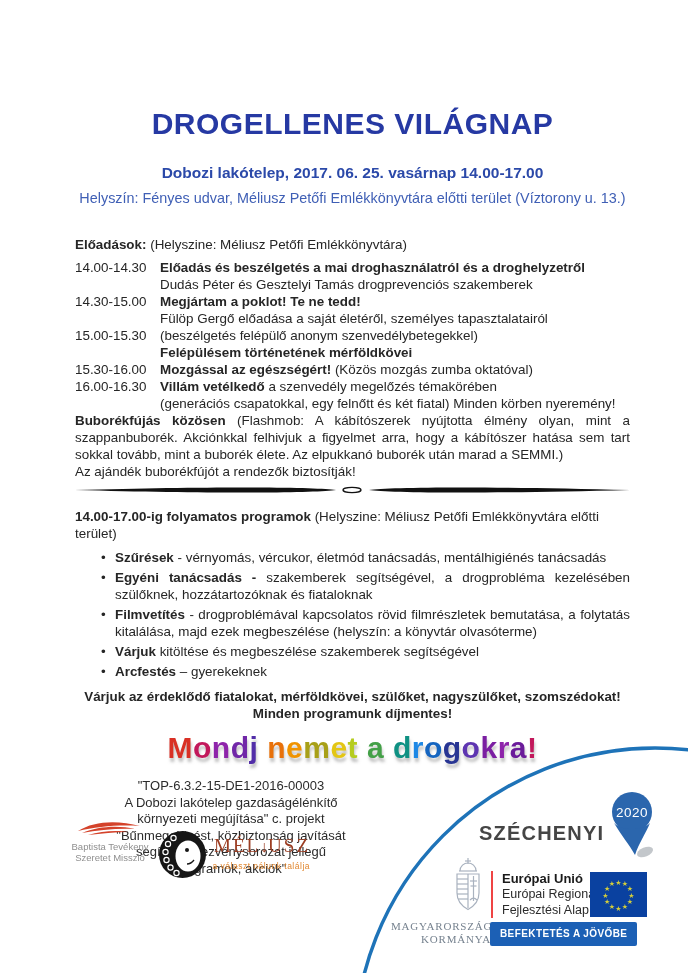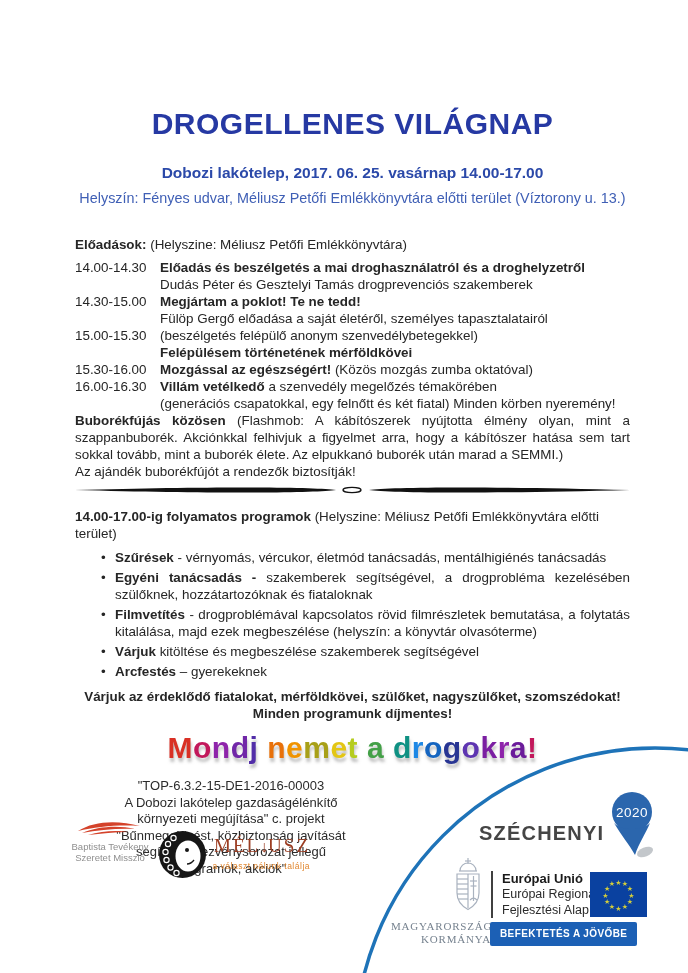--- a/index.html
+++ b/index.html
@@ -41,21 +41,21 @@
   .meliusz .mel-name{font-family:"Liberation Serif",serif;font-size:19px;line-height:21px;letter-spacing:2px;color:#9c3d22;white-space:nowrap;}
   .meliusz .mel-arrow{font-size:16px;letter-spacing:0;}
   .meliusz .mel-tagline{font-size:8.5px;font-weight:normal;letter-spacing:0.5px;color:#e1862e;margin-top:1px;}
 
   
   .arc{position:absolute;left:0;top:0;pointer-events:none;}
   .szechenyi{position:absolute;left:479px;top:791px;display:flex;align-items:center;}
   .szechenyi .sz-name{font-size:20px;font-weight:bold;letter-spacing:1.2px;color:#454545;margin-top:14px;margin-right:5px;}
   .government{position:absolute;left:391px;top:855px;width:100px;text-align:right;}
   .government .gov-text{font-family:"Liberation Serif",serif;font-size:11px;line-height:13px;letter-spacing:0.8px;color:#76828f;margin-top:3px;}
-  .eu-block{position:absolute;left:491px;top:871px;border-left:2px solid #404040;padding-left:9px;}
+  .eu-block{position:absolute;left:491px;top:871px;border-left:2px solid #ef4444;padding-left:9px;}
   .eu-block .eu-l1{font-size:13px;font-weight:bold;line-height:16px;color:#1a1a1a;}
   .eu-block .eu-l2{font-size:12.5px;line-height:15.5px;color:#2b2b2b;}
   .eu-flag{position:absolute;left:590px;top:872px;}
   .banner{position:absolute;left:490px;top:922px;background:#1c60b5;color:#fff;font-size:10px;font-weight:bold;
           letter-spacing:0.4px;padding:3px 10px 4px 10px;border-radius:2px;white-space:nowrap;}
 </style>
 </head>
 <body>
 
 <div class="page">

